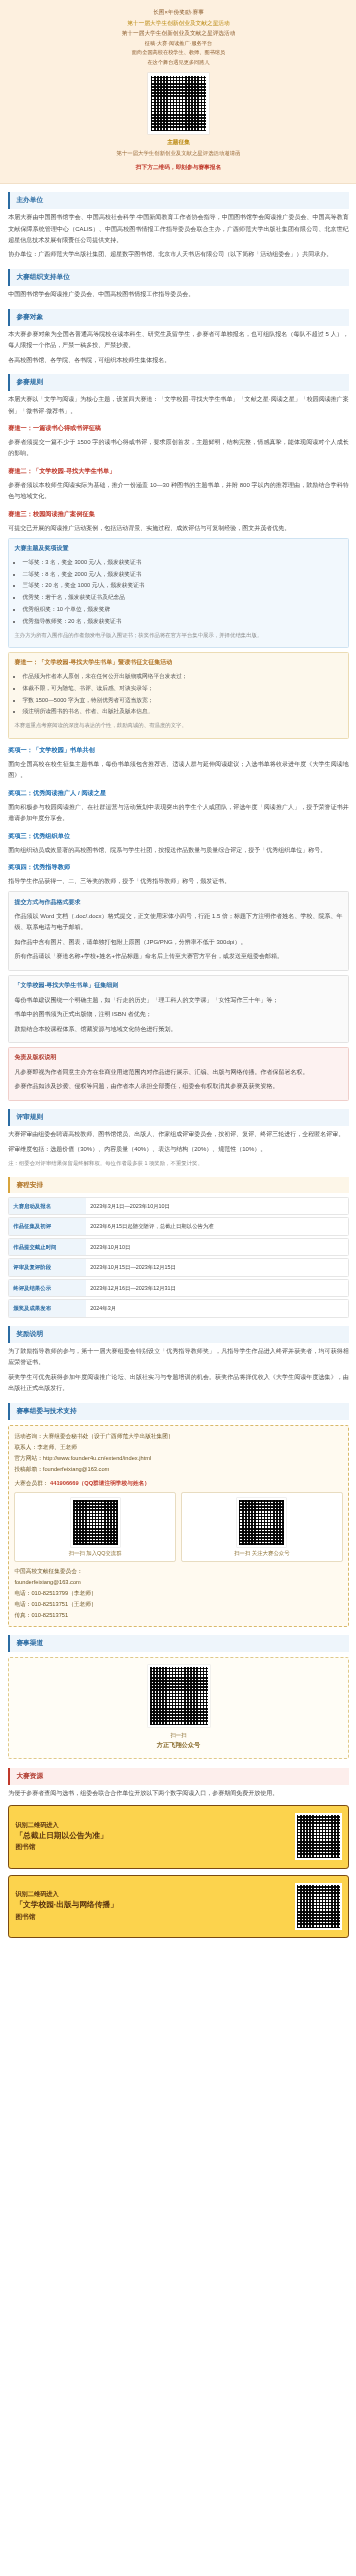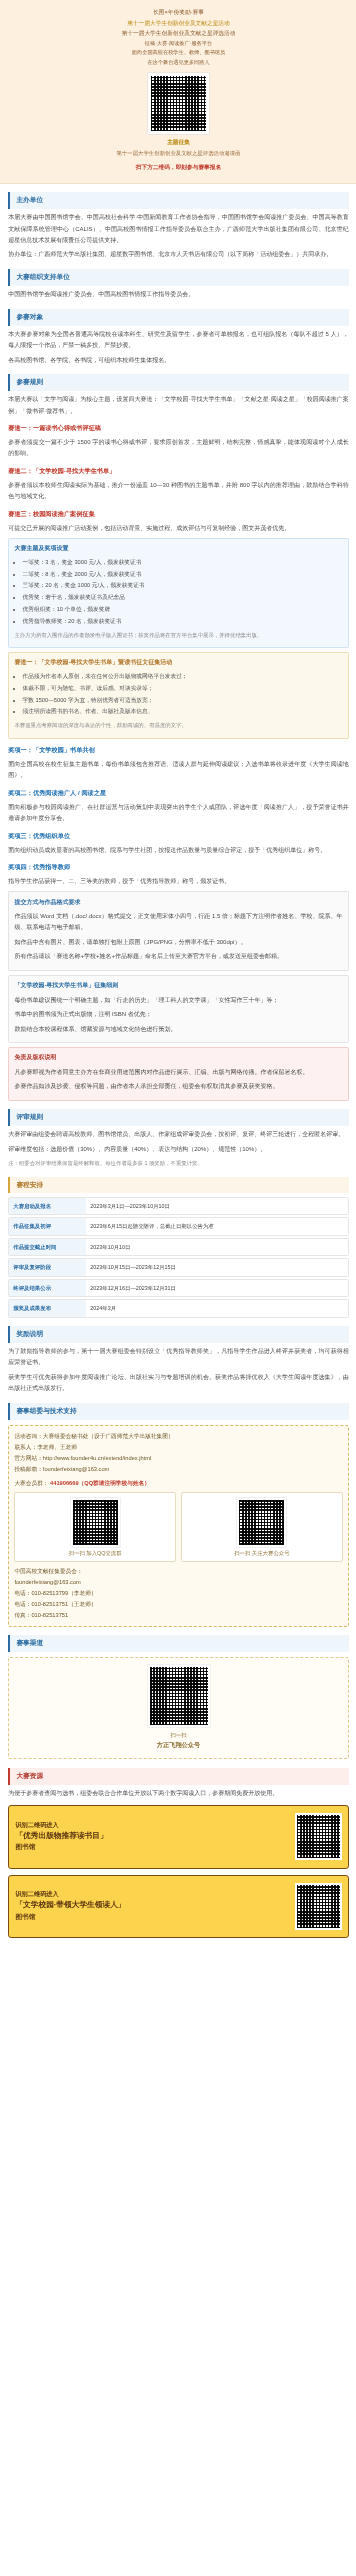--- a/index.html
+++ b/index.html
@@ -330,30 +330,30 @@
       <div class="qr-cap">扫一扫</div>
       <div class="name">方正飞翔公众号</div>
     </div>
 
     <div class="sec-head red">大赛资源</div>
     <p class="para">为便于参赛者查阅与选书，组委会联合合作单位开放以下两个数字阅读入口，参赛期间免费开放使用。</p>
 
     <div class="banner">
       <div class="txt">
         <div class="t1">识别二维码进入</div>
-        <div class="t2">「优秀出版物推荐读书目」</div>
+        <div class="t2">「总截止日期以公告为准」</div>
         <div class="t3">图书馆</div>
       </div>
       <div class="qr"></div>
     </div>
 
     <div class="banner">
       <div class="txt">
         <div class="t1">识别二维码进入</div>
-        <div class="t2">「文学校园·带领大学生领读人」</div>
+        <div class="t2">「文学校园·出版与网络传播」</div>
         <div class="t3">图书馆</div>
       </div>
       <div class="qr"></div>
     </div>
 
     <div class="footer-space"></div>
   </div>
 </div>
 
 

